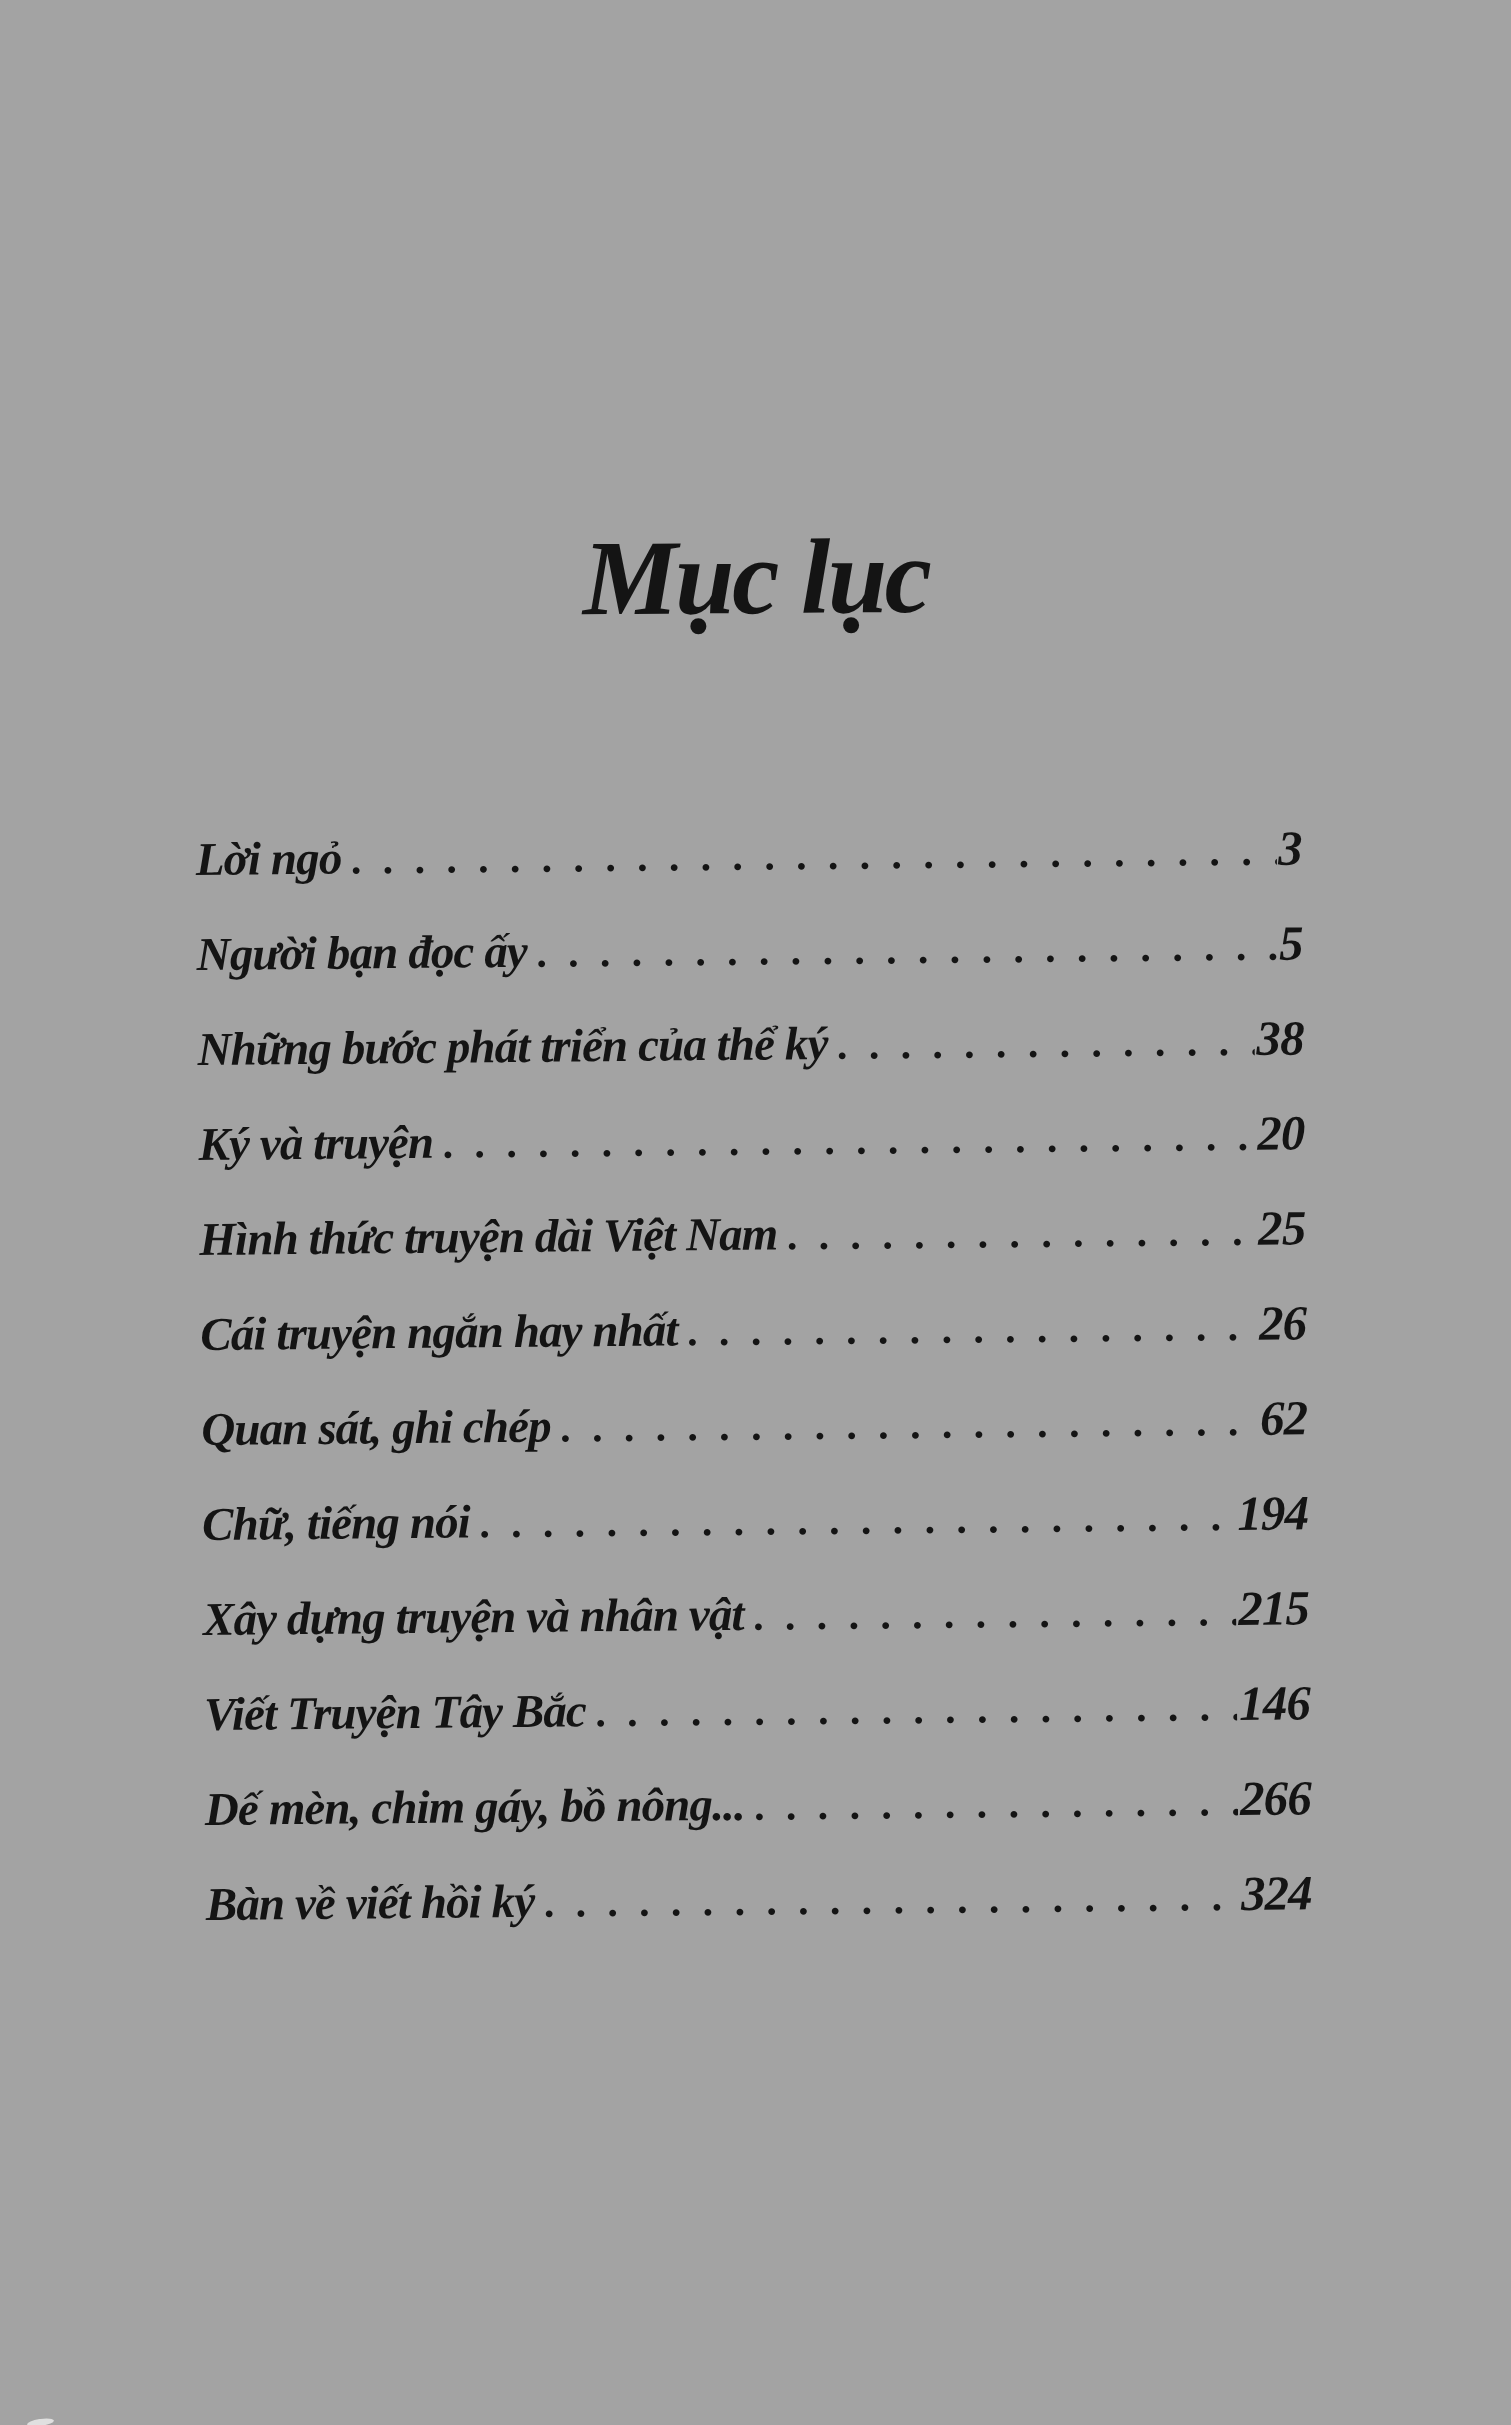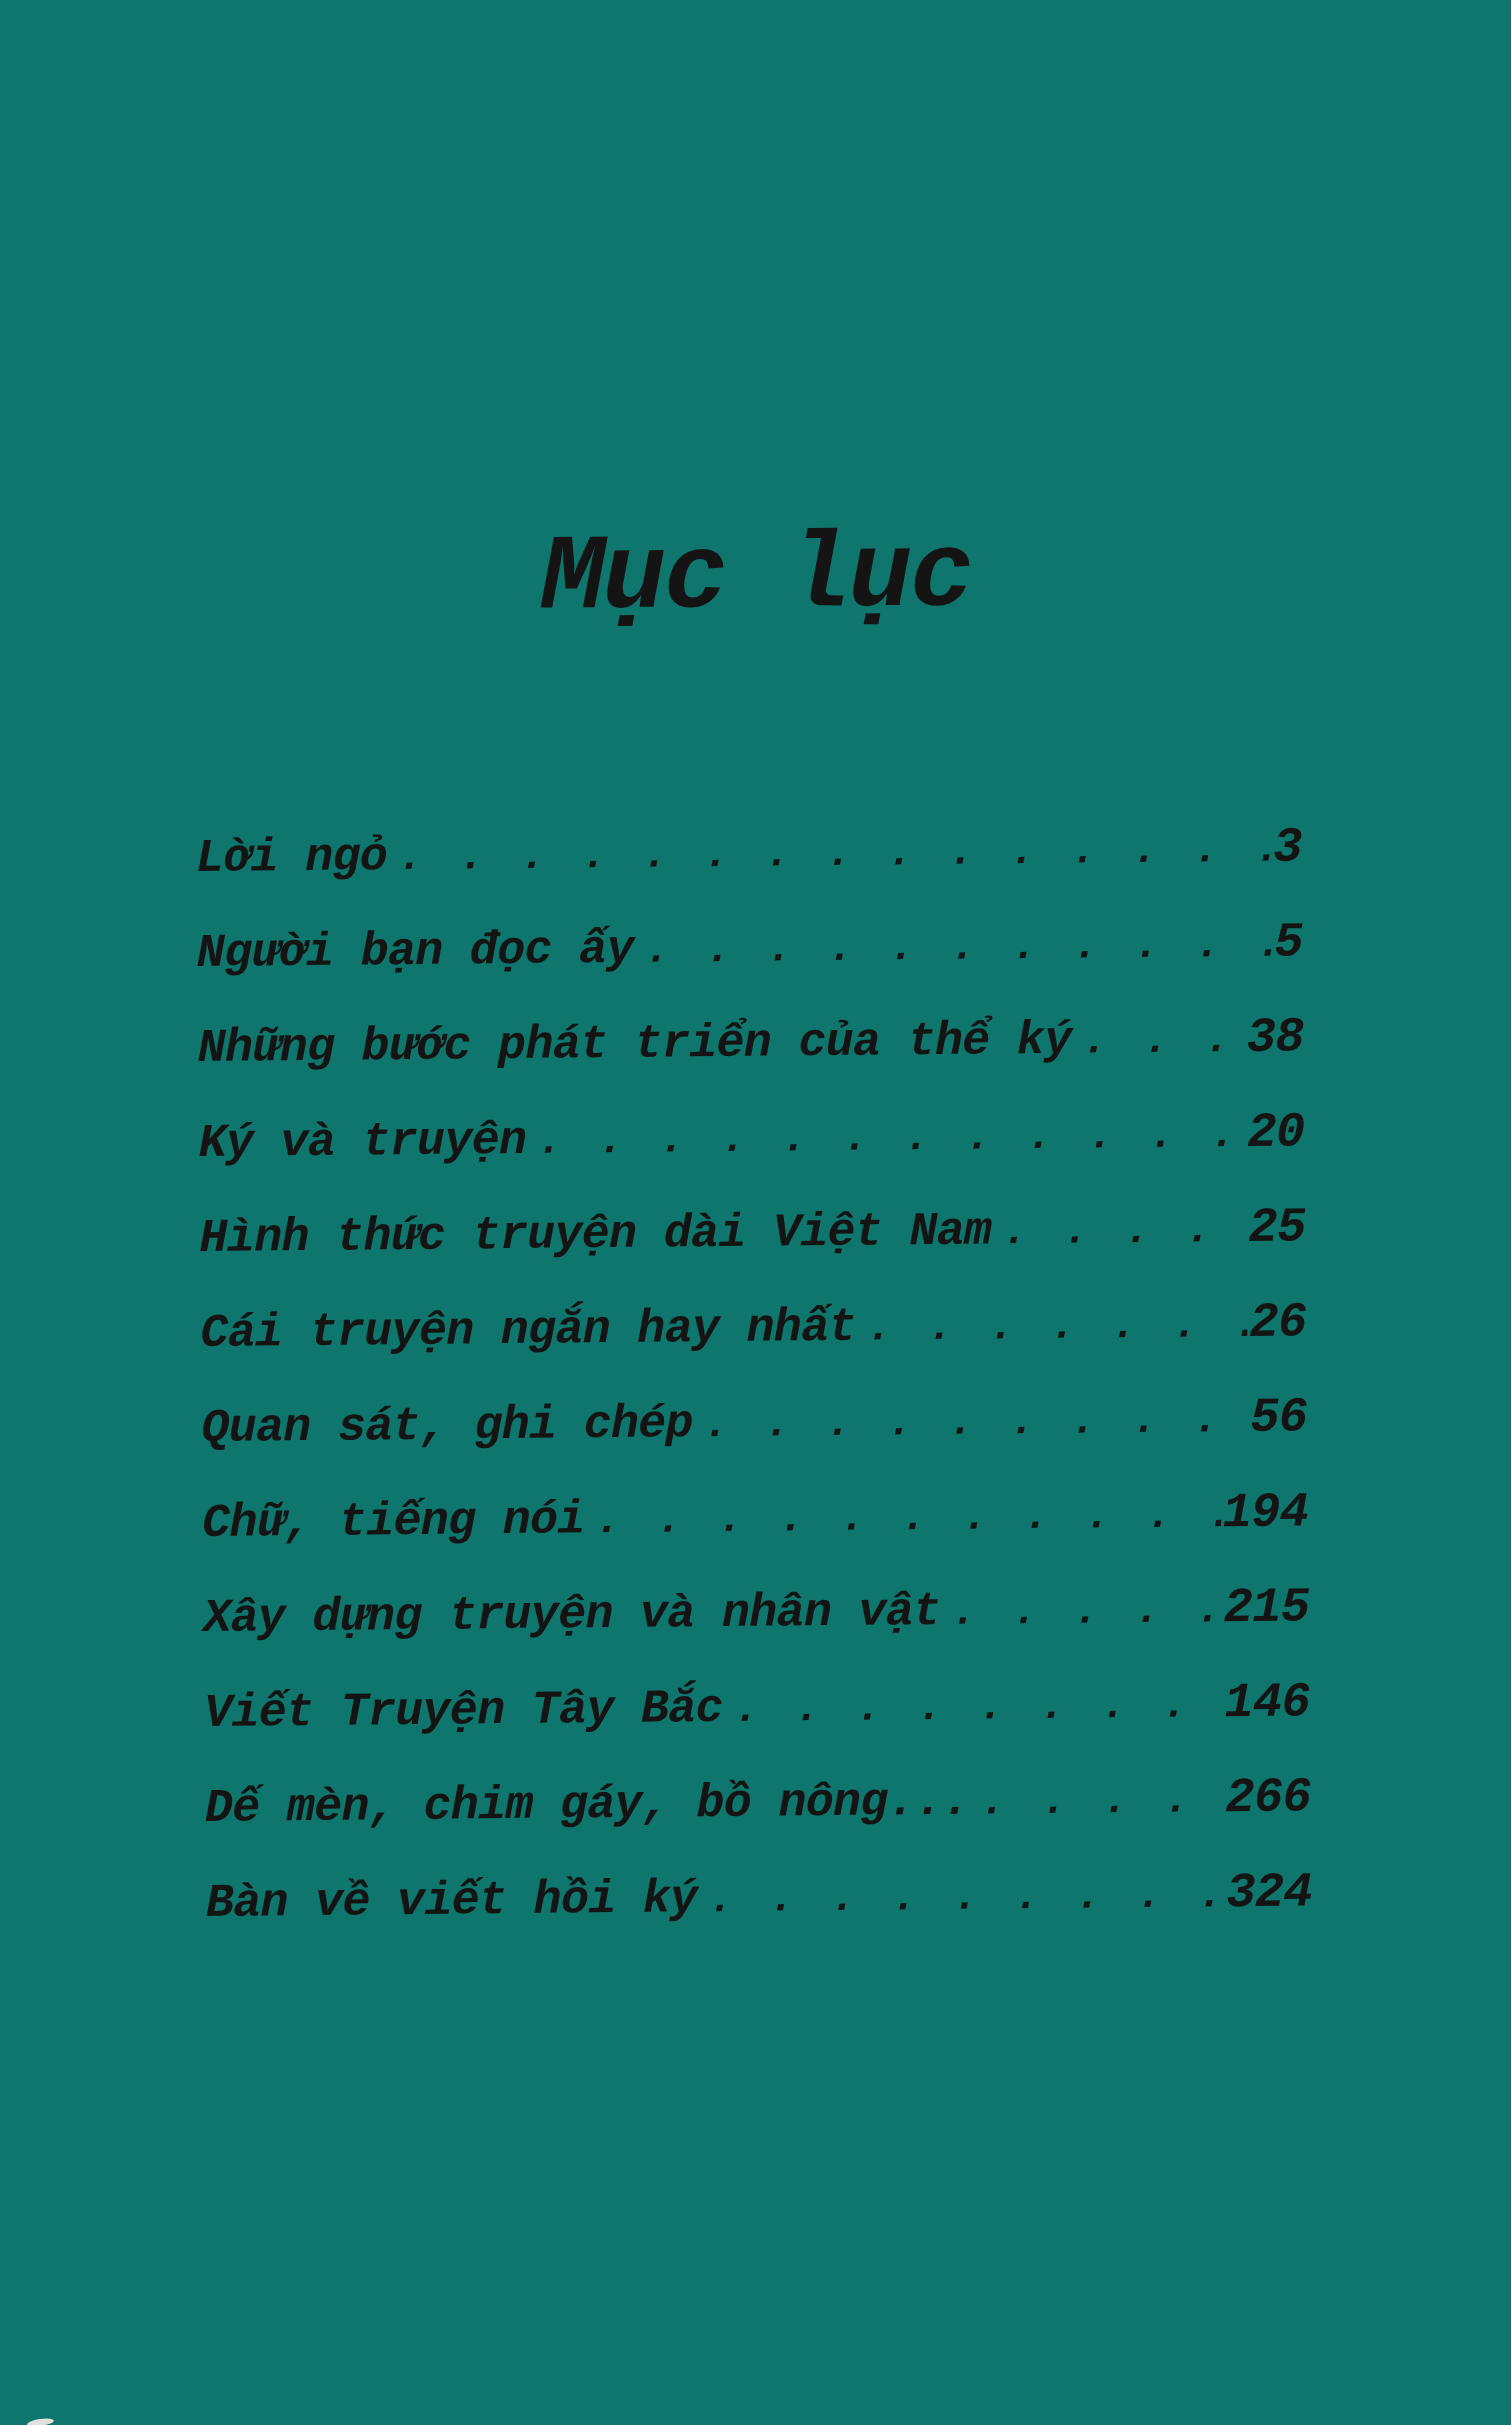--- a/index.html
+++ b/index.html
@@ -5,24 +5,24 @@
 <style>
   html, body {
     margin: 0;
     padding: 0;
     background: #ffffff;
   }
   .page {
     position: relative;
     width: 1512px;
     height: 2426px;
-    background: #0f766e;
+    background: #a3a3a3;
     overflow: hidden;
     color: #141414;
-    font-family: Liberation Mono, monospace;
+    font-family: Liberation Serif, serif;
   }
   .title {
     position: absolute;
     top: 515px;
     left: 0;
     right: 0;
     margin: 0;
     text-align: center;
     font-size: 107px;
     line-height: 1.17;
@@ -122,21 +122,21 @@
 
     <div class="toc-row">
       <span class="toc-label">Cái truyện ngắn hay nhất</span>
       <span class="leader"></span>
       <span class="toc-page">26</span>
     </div>
 
     <div class="toc-row">
       <span class="toc-label">Quan sát, ghi chép</span>
       <span class="leader"></span>
-      <span class="toc-page">56</span>
+      <span class="toc-page">62</span>
     </div>
 
     <div class="toc-row">
       <span class="toc-label">Chữ, tiếng nói</span>
       <span class="leader"></span>
       <span class="toc-page">194</span>
     </div>
 
     <div class="toc-row">
       <span class="toc-label">Xây dựng truyện và nhân vật</span>

